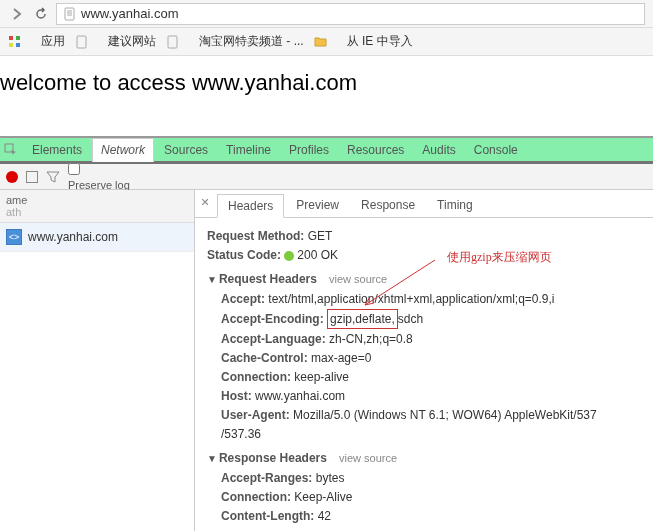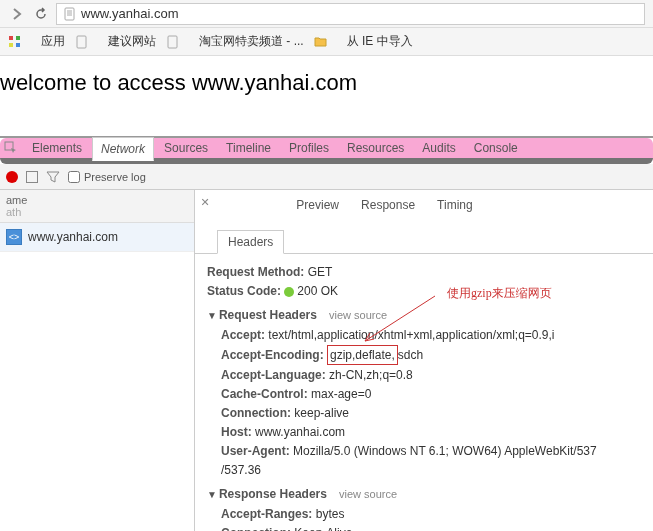--- a/index.html
+++ b/index.html
@@ -7,39 +7,39 @@
 .browser-bar { display: flex; align-items: center; padding: 4px 8px; background: #f5f5f5; border-bottom: 1px solid #ddd; height: 28px; }
 .nav-btn { width: 18px; height: 18px; margin-right: 6px; display: flex; align-items: center; justify-content: center; color: #666; cursor: pointer; }
 .url-bar { flex: 1; display: flex; align-items: center; background: #fff; border: 1px solid #ccc; padding: 2px 6px; height: 22px; }
 .page-icon { width: 14px; height: 14px; margin-right: 4px; color: #999; }
 .url-text { font-size: 13px; color: #333; flex: 1; }
 .bookmarks-bar { display: flex; align-items: center; padding: 4px 8px; background: #f5f5f5; border-bottom: 1px solid #ddd; height: 28px; gap: 10px; }
 .bm-item { display: flex; align-items: center; gap: 19px; color: #333; font-size: 12px; cursor: pointer; }
 .bm-icon { width: 14px; height: 14px; }
 .page-content { padding: 14px 0 14px 0; font-family: "Courier New", monospace; font-size: 22px; color: #000; background: #fff; min-height: 80px; }
 .devtools { border-top: 2px solid #999; }
-.dt-tabs { display: flex; align-items: center; background: #f9a8d4; border-bottom: 6px solid #737373; height: 26px; padding: 0 4px; gap: 2px; border-radius: 6px; }
+.dt-tabs { display: flex; align-items: center; background: #86efac; border-bottom: 3px solid #737373; height: 26px; padding: 0 4px; gap: 2px; }
 .dt-tab { padding: 4px 8px; font-size: 12px; color: #555; cursor: pointer; }
 .dt-tab.active { background: #fff; border: 1px solid #ccc; border-bottom: 1px solid #fff; margin-bottom: -1px; font-style: italic; }
 .dt-toolbar { display: flex; align-items: center; background: #f3f3f3; border-bottom: 1px solid #ccc; height: 26px; padding: 0 6px; gap: 8px; }
 .record-btn { width: 12px; height: 12px; border-radius: 50%; background: #d00; }
 .stop-btn { width: 12px; height: 12px; border: 1px solid #888; background: #f3f3f3; }
 .filter-icon { color: #888; }
-.preserve { display: flex; align-items: flex-start; gap: 4px; font-size: 11px; color: #555; }
+.preserve { display: flex; align-items: flex-start; gap: 4px; font-size: 11px; color: #555; flex-direction: column; }
 .preserve input { width: 12px; height: 12px; }
 .dt-body { display: flex; min-height: 280px; }
 .req-list { width: 195px; border-right: 1px solid #ccc; }
 .req-header { background: #f3f3f3; border-bottom: 1px solid #ddd; padding: 4px 6px; font-size: 11px; color: #666; }
 .req-row { display: flex; align-items: center; padding: 6px; border-bottom: 1px solid #eee; background: #eef4fb; cursor: pointer; gap: 6px; }
 .req-favicon { width: 16px; height: 16px; background: #4a90d9; border: 1px solid #3a7cc0; display: flex; align-items: center; justify-content: center; color: #fff; font-size: 9px; }
 .detail-panel { flex: 1; position: relative; }
 .detail-close { position: absolute; left: 3px; top: 6px; width: 14px; height: 14px; color: #888; cursor: pointer; font-size: 11px; text-align: center; }
 .detail-tabs { display: flex; padding: 4px 4px 0 22px; border-bottom: 1px solid #ccc; gap: 2px; }
 .detail-tab { padding: 4px 10px; font-size: 12px; color: #555; cursor: pointer; }
-.detail-tab.active { border: 1px solid #ccc; border-bottom: 1px solid #fff; margin-bottom: -1px; background: #fff; margin-top: 36px; }
+.detail-tab.active { border: 1px solid #ccc; border-bottom: 1px solid #fff; margin-bottom: -1px; background: #fff; }
 .detail-content { padding: 8px 12px; font-size: 12px; line-height: 1.5; position: relative; }
 .kv-row { margin: 1px 0; }
 .kv-key { font-weight: bold; color: #545454; }
 .kv-val { color: #333; }
 .section-header { display: flex; align-items: center; margin: 6px 0 2px; }
 .section-toggle { color: #555; margin-right: 2px; font-size: 10px; }
 .section-title { font-weight: bold; color: #545454; }
 .view-source { margin-left: 12px; color: #888; font-size: 11px; cursor: pointer; }
 .section-body { padding-left: 14px; }
 .status-dot { display: inline-block; width: 10px; height: 10px; border-radius: 50%; background: #7bcb3b; margin-right: 3px; vertical-align: middle; }

